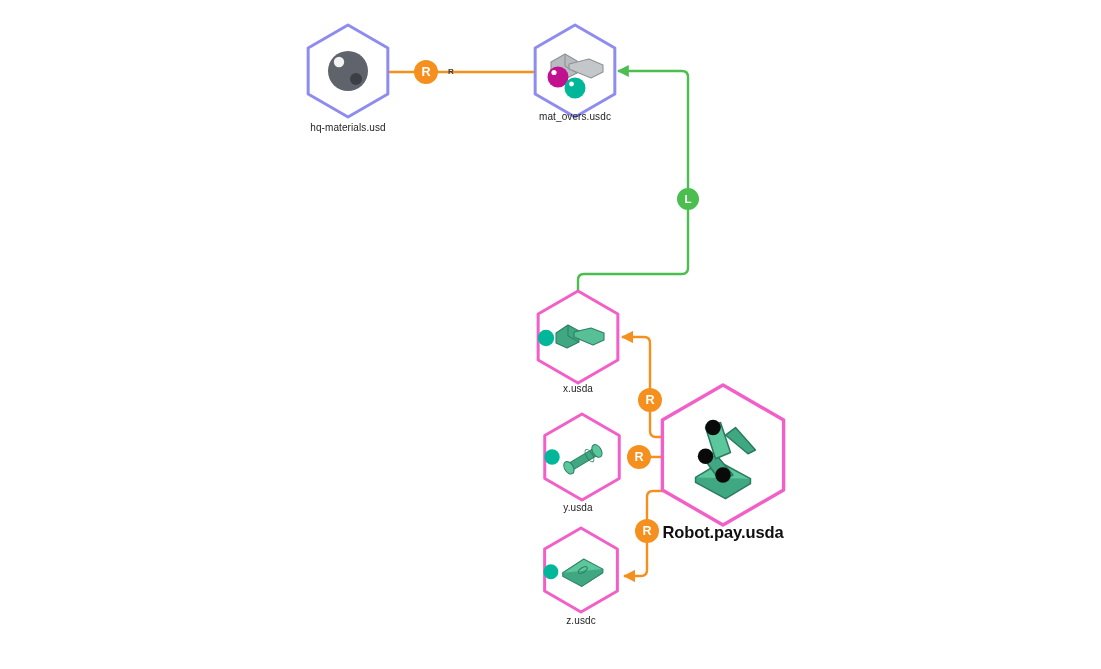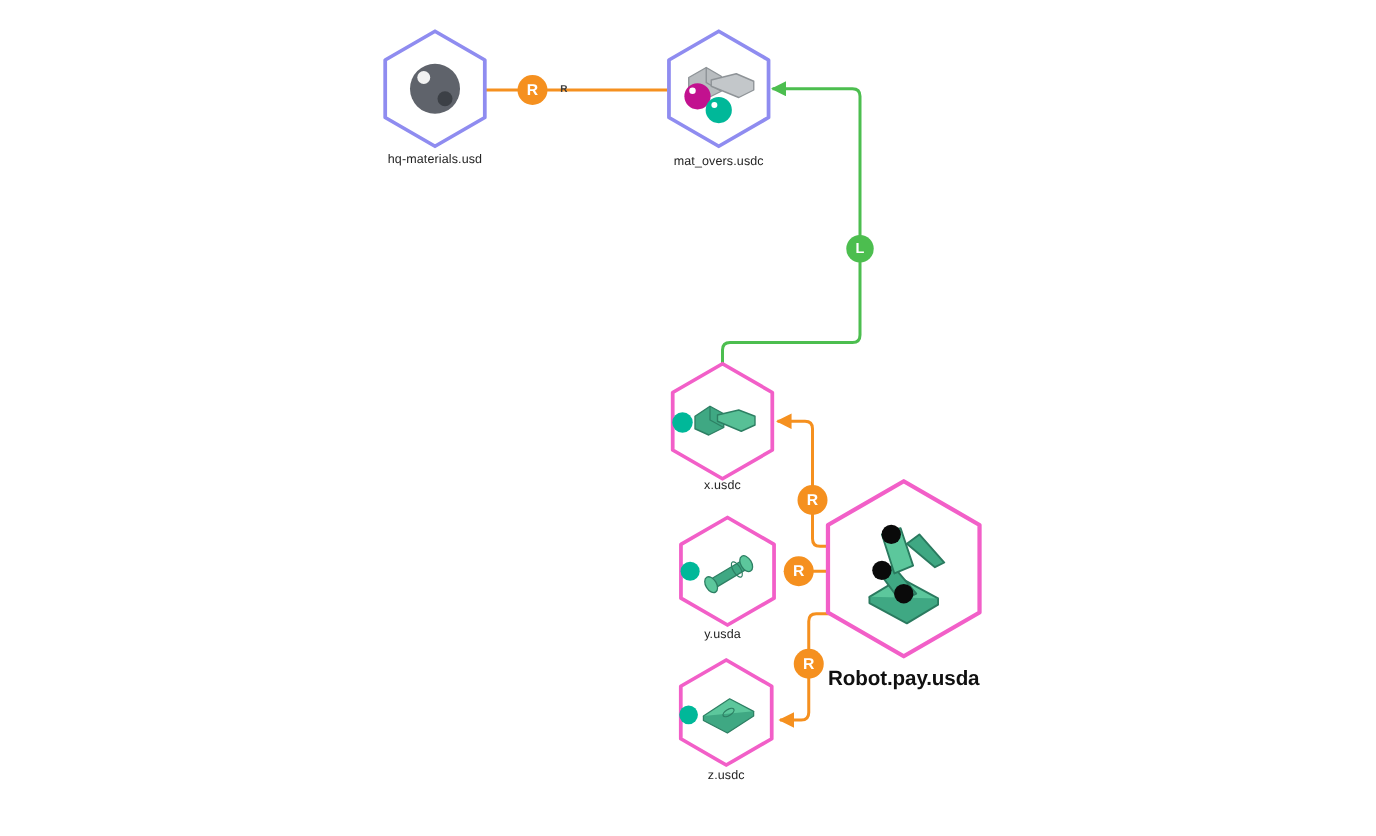--- a/index.html
+++ b/index.html
@@ -17,21 +17,20 @@
     color:#242424;
     white-space:nowrap;
     letter-spacing:0.1px;
     transform:translateX(-50%);
   }
   .node-label.bold{
     font-weight:bold;
     font-size:16.5px;
     color:#101010;
     letter-spacing:-0.1px;
-    margin-top:11px;
   }
   .edge-badge{
     position:absolute;
     border-radius:50%;
     display:flex;align-items:center;justify-content:center;
     color:#ffffff;
     font-weight:bold;
     transform:translate(-50%,-50%);
     user-select:none;
   }
@@ -137,22 +136,22 @@
             <circle cx="713.0173913043478" cy="427.54782608695655" r="7.736521739130434" fill="#0a0a0a"></circle>
             <circle cx="705.5304347826087" cy="456.24782608695654" r="7.736521739130434" fill="#0a0a0a"></circle>
             <circle cx="723" cy="474.96521739130435" r="7.736521739130434" fill="#0a0a0a"></circle>
           </g>
         </g>
       </g>
   </svg>
 
   <div id="overlay">
       <div class="node-label" style="left: 348px; top: 122px;">hq-materials.usd</div>
-      <div class="node-label" style="left: 575px; top: 124px; text-align: center;">mat_overs.usdc</div>
-      <div class="node-label" style="left: 578px; top: 383px;">x.usdc</div>
+      <div class="node-label" style="left: 575px; top: 111px; text-align: center;">mat_overs.usdc</div>
+      <div class="node-label" style="left: 578px; top: 383px;">x.usda</div>
       <div class="node-label" style="left: 578px; top: 502px;">y.usda</div>
       <div class="node-label" style="left: 581px; top: 615px; text-align: center;">z.usdc</div>
       <div class="node-label bold" style="left: 723px; top: 523px;">Robot.pay.usda</div>
       <div class="edge-badge" style="width: 24px; height: 24px; left: 426px; top: 72px; background: rgb(245, 144, 31); font-size: 12.6px;">R</div>
       <div class="tiny-label" style="left: 451px; top: 71px;">R</div>
       <div class="edge-badge" style="width: 22px; height: 22px; left: 688px; top: 199px; background: rgb(76, 190, 79); font-size: 11.55px;">L</div>
       <div class="edge-badge" style="width: 24px; height: 24px; left: 650px; top: 400px; background: rgb(245, 144, 31); font-size: 12.6px;">R</div>
       <div class="edge-badge" style="width: 24px; height: 24px; left: 639px; top: 457px; background: rgb(245, 144, 31); font-size: 12.6px;">R</div>
       <div class="edge-badge" style="width: 24px; height: 24px; left: 647px; top: 531px; background: rgb(245, 144, 31); font-size: 12.6px;">R</div>
     </div>

